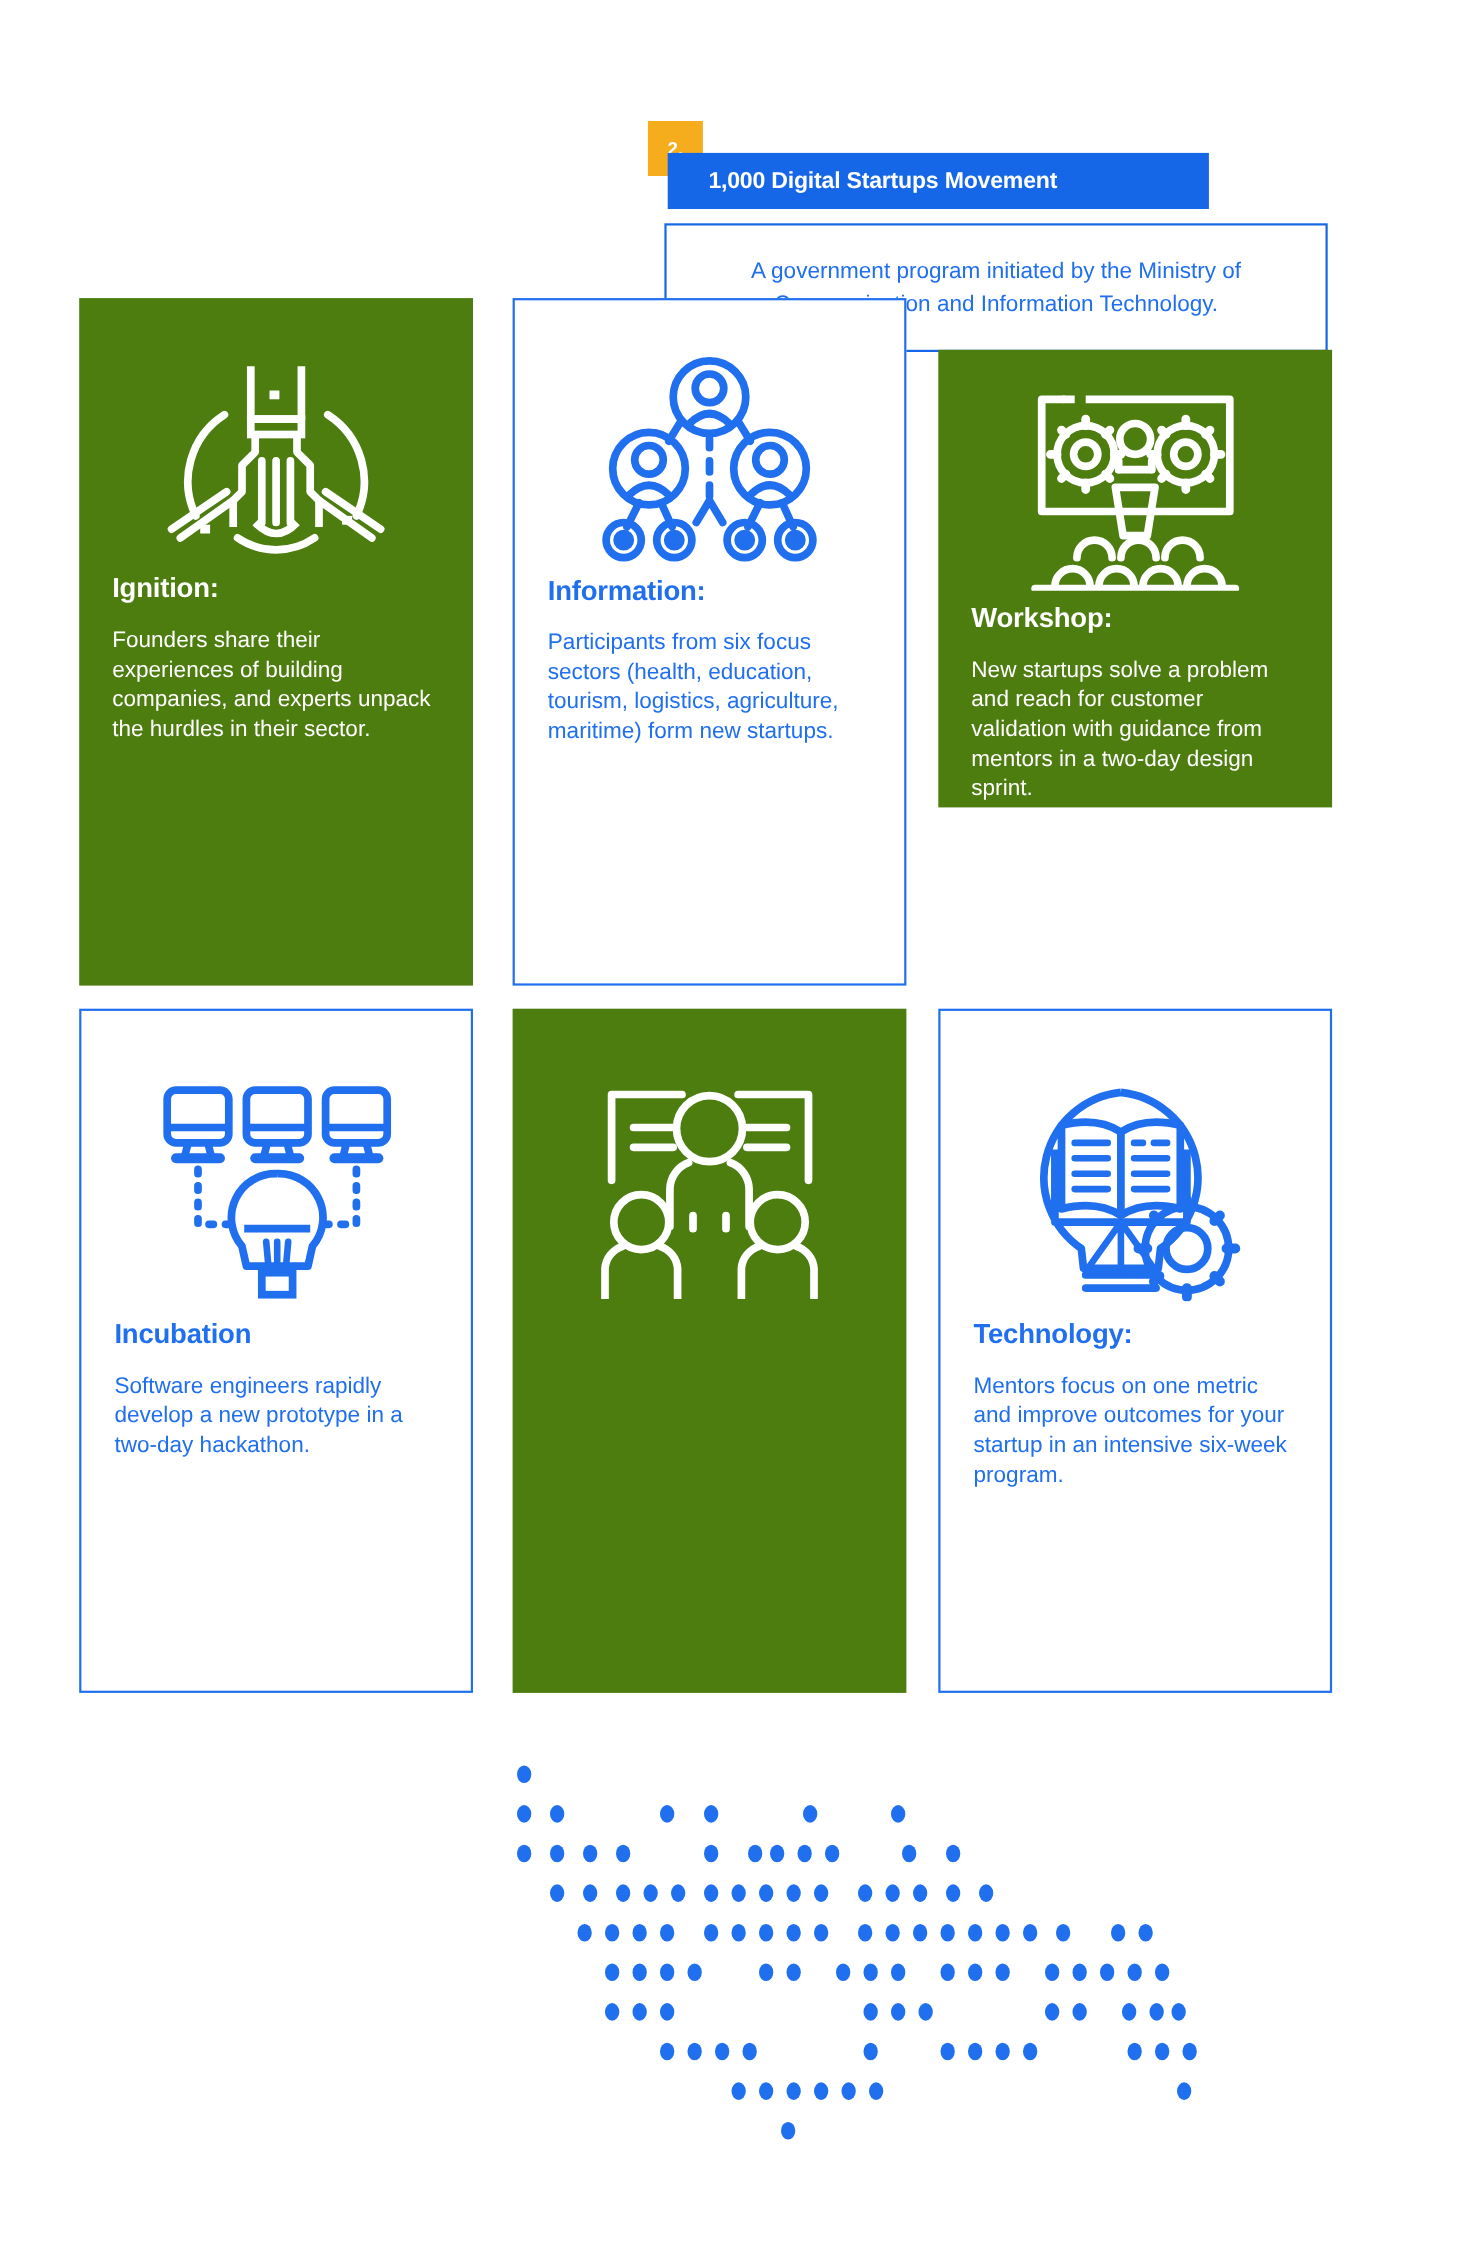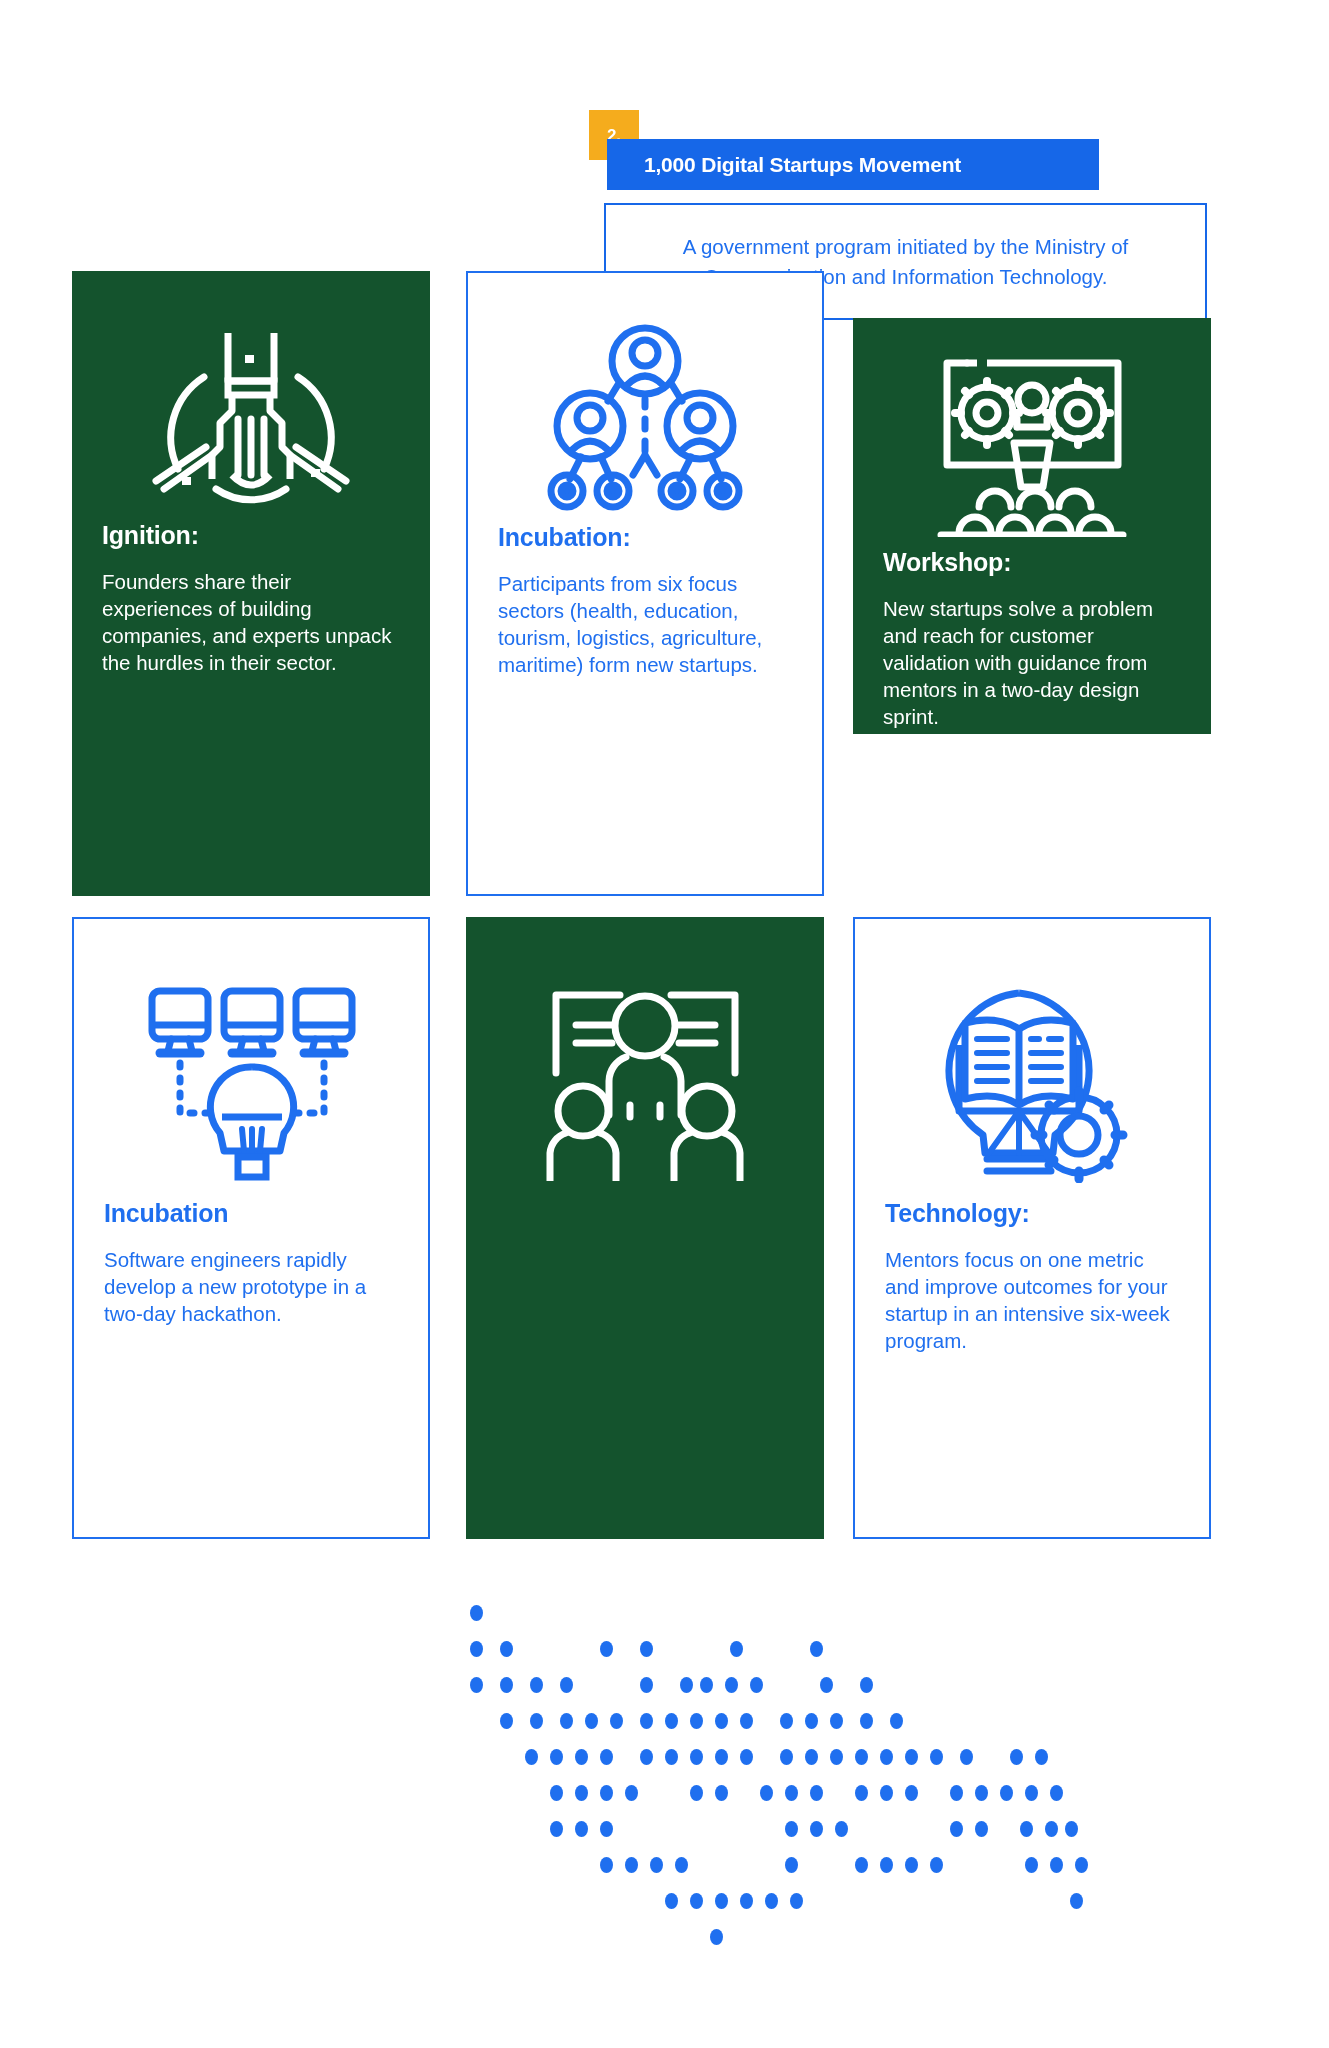--- a/index.html
+++ b/index.html
@@ -85,21 +85,21 @@
     top: 0;
     width: 1329px;
   }
   .card {
     position: absolute;
     box-sizing: border-box;
     display: flex;
     flex-direction: column;
   }
   .card.filled {
-    background: #14532d;
+    background: #4d7c0f;
     border: none;
   }
   .card.outlined {
     background: #ffffff;
     border: 2px solid #1f6fef;
   }
   .card-icon {
     flex: 0 0 auto;
     display: flex;
     align-items: center;
@@ -227,21 +227,21 @@
           <circle cx="22" cy="170" r="6" fill="#1f6fef"></circle>
         <circle cx="68" cy="170" r="16"></circle>
           <circle cx="68" cy="170" r="6" fill="#1f6fef"></circle>
         <circle cx="132" cy="170" r="16"></circle>
           <circle cx="132" cy="170" r="6" fill="#1f6fef"></circle>
         <circle cx="178" cy="170" r="16"></circle>
           <circle cx="178" cy="170" r="6" fill="#1f6fef"></circle>
       </svg>
     </div>
     <div class="card-body">
-      <h3 class="card-title">Incubation:</h3>
+      <h3 class="card-title">Information:</h3>
       <p class="card-text">Participants from six focus sectors (health, education, tourism, logistics, agriculture, maritime) form new startups.</p>
     </div>
   </div>
 
   <div class="card filled" id="card-2">
     <div class="card-icon">
       <svg width="215" height="190" viewBox="0 0 215 190" fill="none" stroke="#ffffff" stroke-width="7">
         <path d="M52 16 L22 16 L22 118 L193 118 L193 16 L62 16" stroke-linejoin="round"></path>
         <circle cx="42" cy="16" r="3.5" fill="#ffffff" stroke="none"></circle>
         <circle cx="62" cy="66" r="26"></circle>

